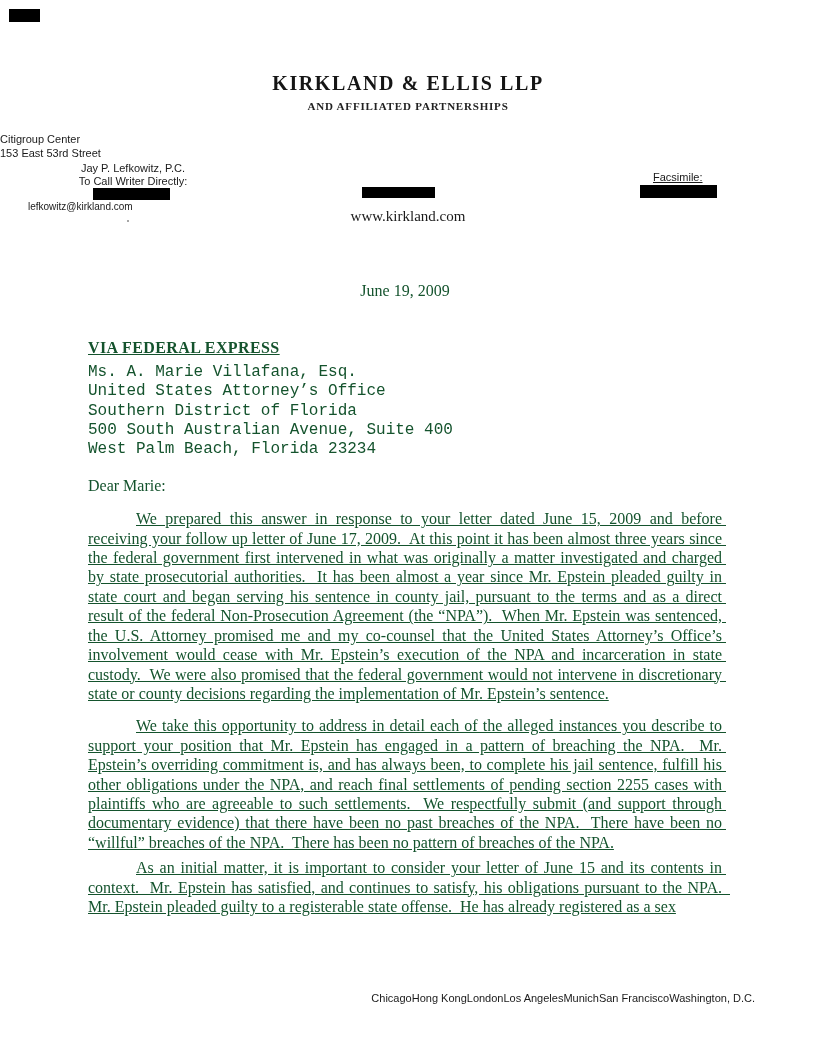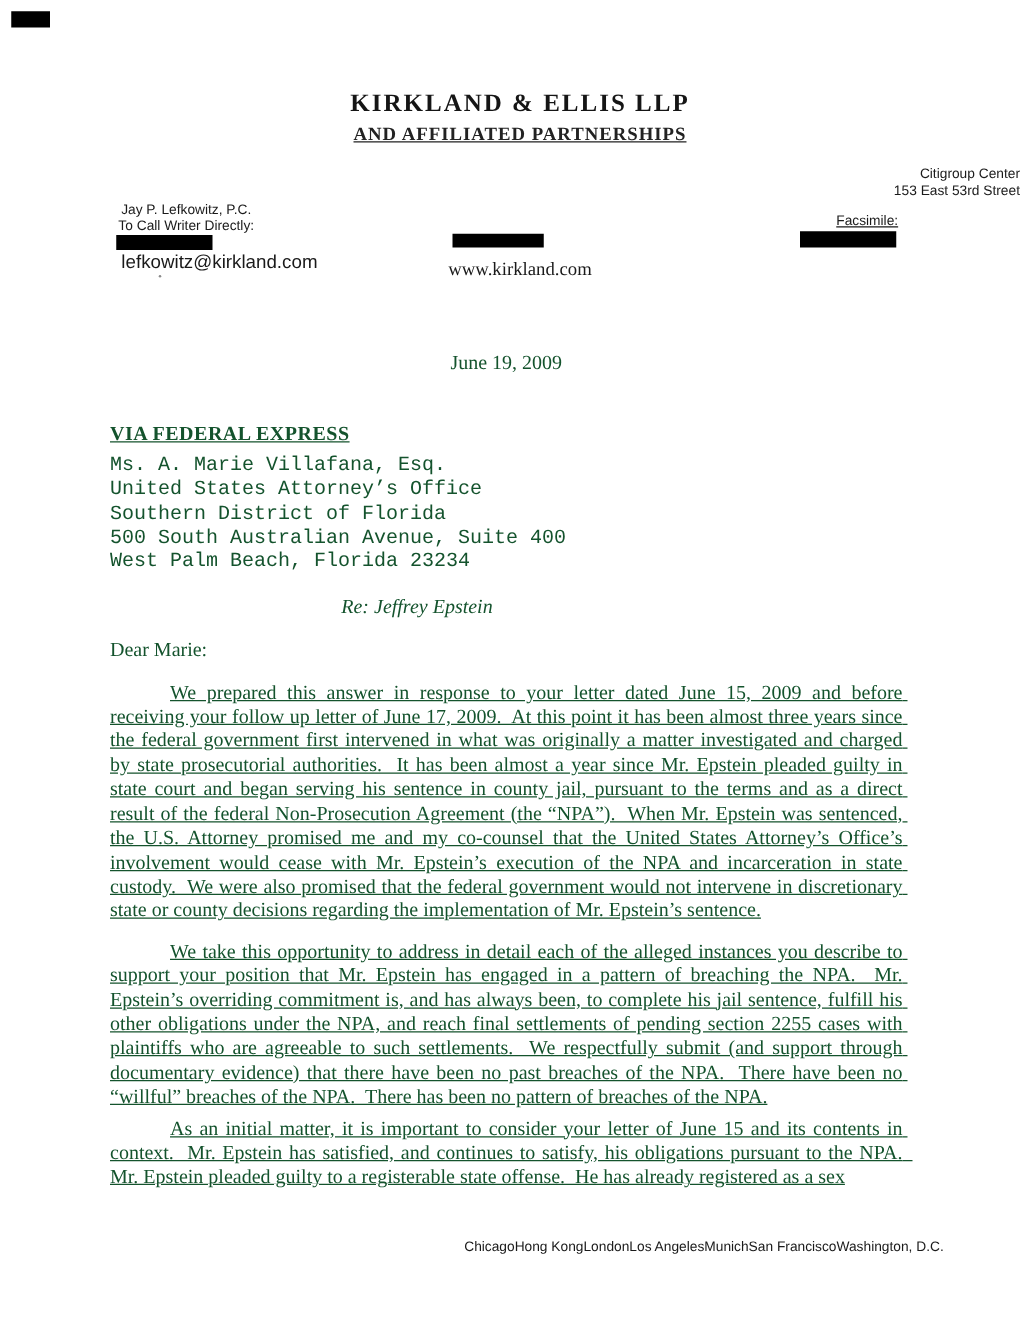--- a/index.html
+++ b/index.html
@@ -1,34 +1,34 @@
 <!DOCTYPE html>
 <html><head>
 <meta charset="utf-8">
 <style>
   html,body{margin:0;padding:0;}
   body{
     width:816px;height:1056px;background:#ffffff;position:relative;
     font-family:"Liberation Serif",serif;color:#111;
     -webkit-font-smoothing:antialiased;overflow:hidden;
   }
-  .abs{position:absolute;padding-left:16px;}
+  .abs{position:absolute;}
   .sans{font-family:"Liberation Sans",sans-serif;}
   .redact{position:absolute;background:#000;}
   
   .firm-name{top:72px;left:0;right:0;text-align:center;
     font-size:20px;font-weight:bold;letter-spacing:1.6px;color:#151515;}
   .firm-sub{top:100px;left:0;right:0;text-align:center;
-    font-size:15px;font-weight:bold;letter-spacing:0.8px;color:#222;text-decoration:underline;}
-  .office-block{top:133px;left:0;right:0;text-align:right;
+    font-size:11px;font-weight:bold;letter-spacing:0.8px;color:#222;}
+  .office-block{top:133px;left:0;right:0;text-align:left;
     font-size:11px;line-height:13.5px;color:#1a1a1a;}
   .website{top:208px;left:0;right:0;text-align:center;font-size:15px;color:#1a1a1a;font-family:Liberation Serif, serif;}
   .writer-block{top:162px;left:28px;width:210px;text-align:center;
     font-size:11px;line-height:12.5px;color:#1a1a1a;}
-  .writer-email{top:201px;left:28px;width:210px;text-align:right;font-size:15px;color:#1a1a1a;}
+  .writer-email{top:201px;left:28px;width:210px;text-align:left;font-size:10px;color:#1a1a1a;}
   .fax-label{top:171px;left:653px;font-size:11px;text-decoration:underline;color:#1a1a1a;}
   .u{}
   .dot{position:absolute;left:127px;top:220px;width:2px;height:2px;background:#8a8a8a;border-radius:50%;}
   
   .letter-body{position:absolute;left:88px;top:281px;width:634px;
     font-size:16px;line-height:19.4px;color:#14532d;}
   .date-line{text-align:center;}
   .via{margin-top:38px;font-weight:bold;text-decoration:underline;letter-spacing:0.4px;}
   .recipient{margin-top:5px;font-family:Liberation Mono, monospace;}
   .re-line{margin-top:16px;margin-left:185px;font-style:italic;}
@@ -69,21 +69,20 @@
 <div class="letter-body">
   <div class="date-line">June 19, 2009</div>
   <div class="via">VIA FEDERAL EXPRESS</div>
   <div class="recipient">
     <div>Ms. A. Marie Villafana, Esq.</div>
     <div>United States Attorney’s Office</div>
     <div>Southern District of Florida</div>
     <div>500 South Australian Avenue, Suite 400</div>
     <div>West Palm Beach, Florida 23234</div>
   </div>
-  <div class="re-line">Re: Jeffrey Epstein</div>
   <div class="salutation">Dear Marie:</div>
   <div class="para p1">We prepared this answer in response to your letter dated June 15, 2009 and before receiving your follow up letter of June 17, 2009.  At this point it has been almost three years since the federal government first intervened in what was originally a matter investigated and charged by state prosecutorial authorities.  It has been almost a year since Mr. Epstein pleaded guilty in state court and began serving his sentence in county jail, pursuant to the terms and as a direct result of the federal Non-Prosecution Agreement (the “NPA”).  When Mr. Epstein was sentenced, the U.S. Attorney promised me and my co-counsel that the United States Attorney’s Office’s involvement would cease with Mr. Epstein’s execution of the NPA and incarceration in state custody.  We were also promised that the federal government would not intervene in discretionary state or county decisions regarding the implementation of Mr. Epstein’s sentence.</div>
   <div class="para p2">We take this opportunity to address in detail each of the alleged instances you describe to support your position that Mr. Epstein has engaged in a pattern of breaching the NPA.  Mr. Epstein’s overriding commitment is, and has always been, to complete his jail sentence, fulfill his other obligations under the NPA, and reach final settlements of pending section 2255 cases with plaintiffs who are agreeable to such settlements.  We respectfully submit (and support through documentary evidence) that there have been no past breaches of the NPA.  There have been no “willful” breaches of the NPA.  There has been no pattern of breaches of the NPA.</div>
   <div class="para p3">As an initial matter, it is important to consider your letter of June 15 and its contents in context.  Mr. Epstein has satisfied, and continues to satisfy, his obligations pursuant to the NPA.  Mr. Epstein pleaded guilty to a registerable state offense.  He has already registered as a sex</div>
 </div>
 
 <div class="footer sans">
   <span>Chicago</span>
   <span>Hong Kong</span>
   <span>London</span>

